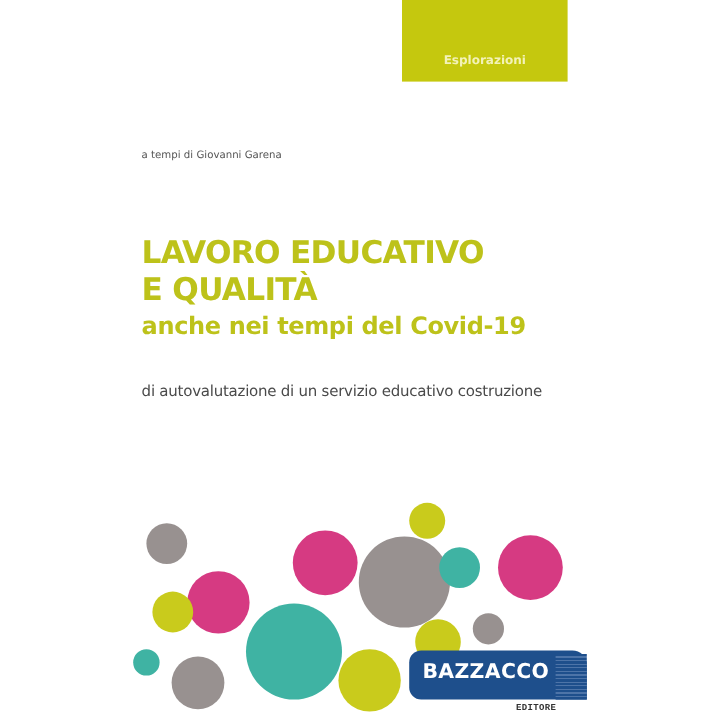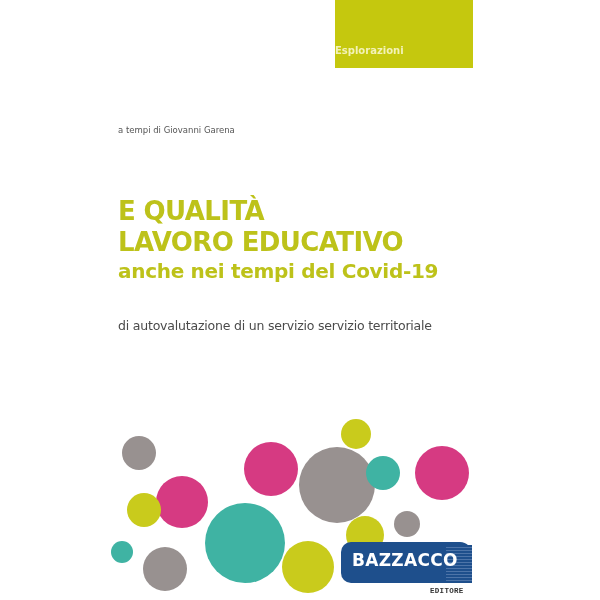--- a/index.html
+++ b/index.html
@@ -1,50 +1,50 @@
 <!DOCTYPE html>
 <html><head>
 <meta charset="utf-8">
 <style>
   html, body { margin:0; padding:0; }
   body { width:600px; height:600px; background:#ffffff; position:relative; overflow:hidden;
          font-family: "DejaVu Sans", "Liberation Sans", sans-serif; }
   .series-box { position:absolute; left:335px; top:0; width:138px; height:68px; background:#c5c80e; }
-  .series-label { position:absolute; left:0; right:0; top:45px; color:#f3f2b8;
+  .series-label { position:absolute; left:0; right:0; top:45px; text-align:center; color:#f3f2b8;
                   font-size:10px; font-weight:bold; }
   .editor-line { position:absolute; left:118px; top:125px; font-size:8.5px; color:#555; }
   .title { position:absolute; left:118px; top:196px; color:#bdc21a; font-weight:bold; line-height:31px; font-size:26px; letter-spacing:-0.6px; }
   .title .sub { font-size:20px; line-height:24px; letter-spacing:-0.3px; display:block; margin-top:1px;}
   .subtitle { position:absolute; left:118px; top:316px; font-size:12.5px; line-height:19px; color:#4a4a4a; letter-spacing:-0.2px; }
   .circle { position:absolute; border-radius:50%; }
-  .badge { position:absolute; left:341px; top:542px; width:131px; height:41px; background:#1e4f8c;
+  .badge { position:absolute; left:341px; top:542px; width:148px; height:41px; background:#1e4f8c;
            border-radius:10px 12px 0 10px; }
   .badge-text { position:absolute; left:11px; top:8px; color:#fff; font-weight:bold; font-size:17px; letter-spacing:0.3px; }
   .badge-lines { position:absolute; right:0; top:3px; width:26px; height:38px;
                  background:repeating-linear-gradient(#1e4f8c 0 2px, #4d74a8 2px 3px); }
   .editore { position:absolute; left:430px; top:587px; font-family:Liberation Mono, monospace;
              font-size:7.5px; font-weight:bold; color:#333; letter-spacing:0.3px; }
 </style>
 </head>
 <body>
 
 <div class="series-box">
   <div class="series-label">Esplorazioni</div>
 </div>
 
 <div class="editor-line">a tempi di Giovanni Garena</div>
 
 <div class="title">
+  <div>LAVORO EDUCATIVO</div>
   <div>E QUALITÀ</div>
-  <div>LAVORO EDUCATIVO</div>
   <span class="sub">anche nei tempi del Covid-19</span>
 </div>
 
 <div class="subtitle">
-  <div>di autovalutazione di un servizio servizio territoriale</div>
+  <div>di autovalutazione di un servizio educativo costruzione</div>
 </div>
 
 <div id="circles">
     <div class="circle" style="left: 122px; top: 436px; width: 34px; height: 34px; background: rgb(152, 145, 144);"></div>
     <div class="circle" style="left: 156px; top: 476px; width: 52px; height: 52px; background: rgb(214, 58, 130);"></div>
     <div class="circle" style="left: 127px; top: 493px; width: 34px; height: 34px; background: rgb(201, 203, 28);"></div>
     <div class="circle" style="left: 111px; top: 541px; width: 22px; height: 22px; background: rgb(63, 179, 163);"></div>
     <div class="circle" style="left: 143px; top: 547px; width: 44px; height: 44px; background: rgb(152, 145, 144);"></div>
     <div class="circle" style="left: 205px; top: 503px; width: 80px; height: 80px; background: rgb(63, 179, 163);"></div>
     <div class="circle" style="left: 244px; top: 442px; width: 54px; height: 54px; background: rgb(214, 58, 130);"></div>

